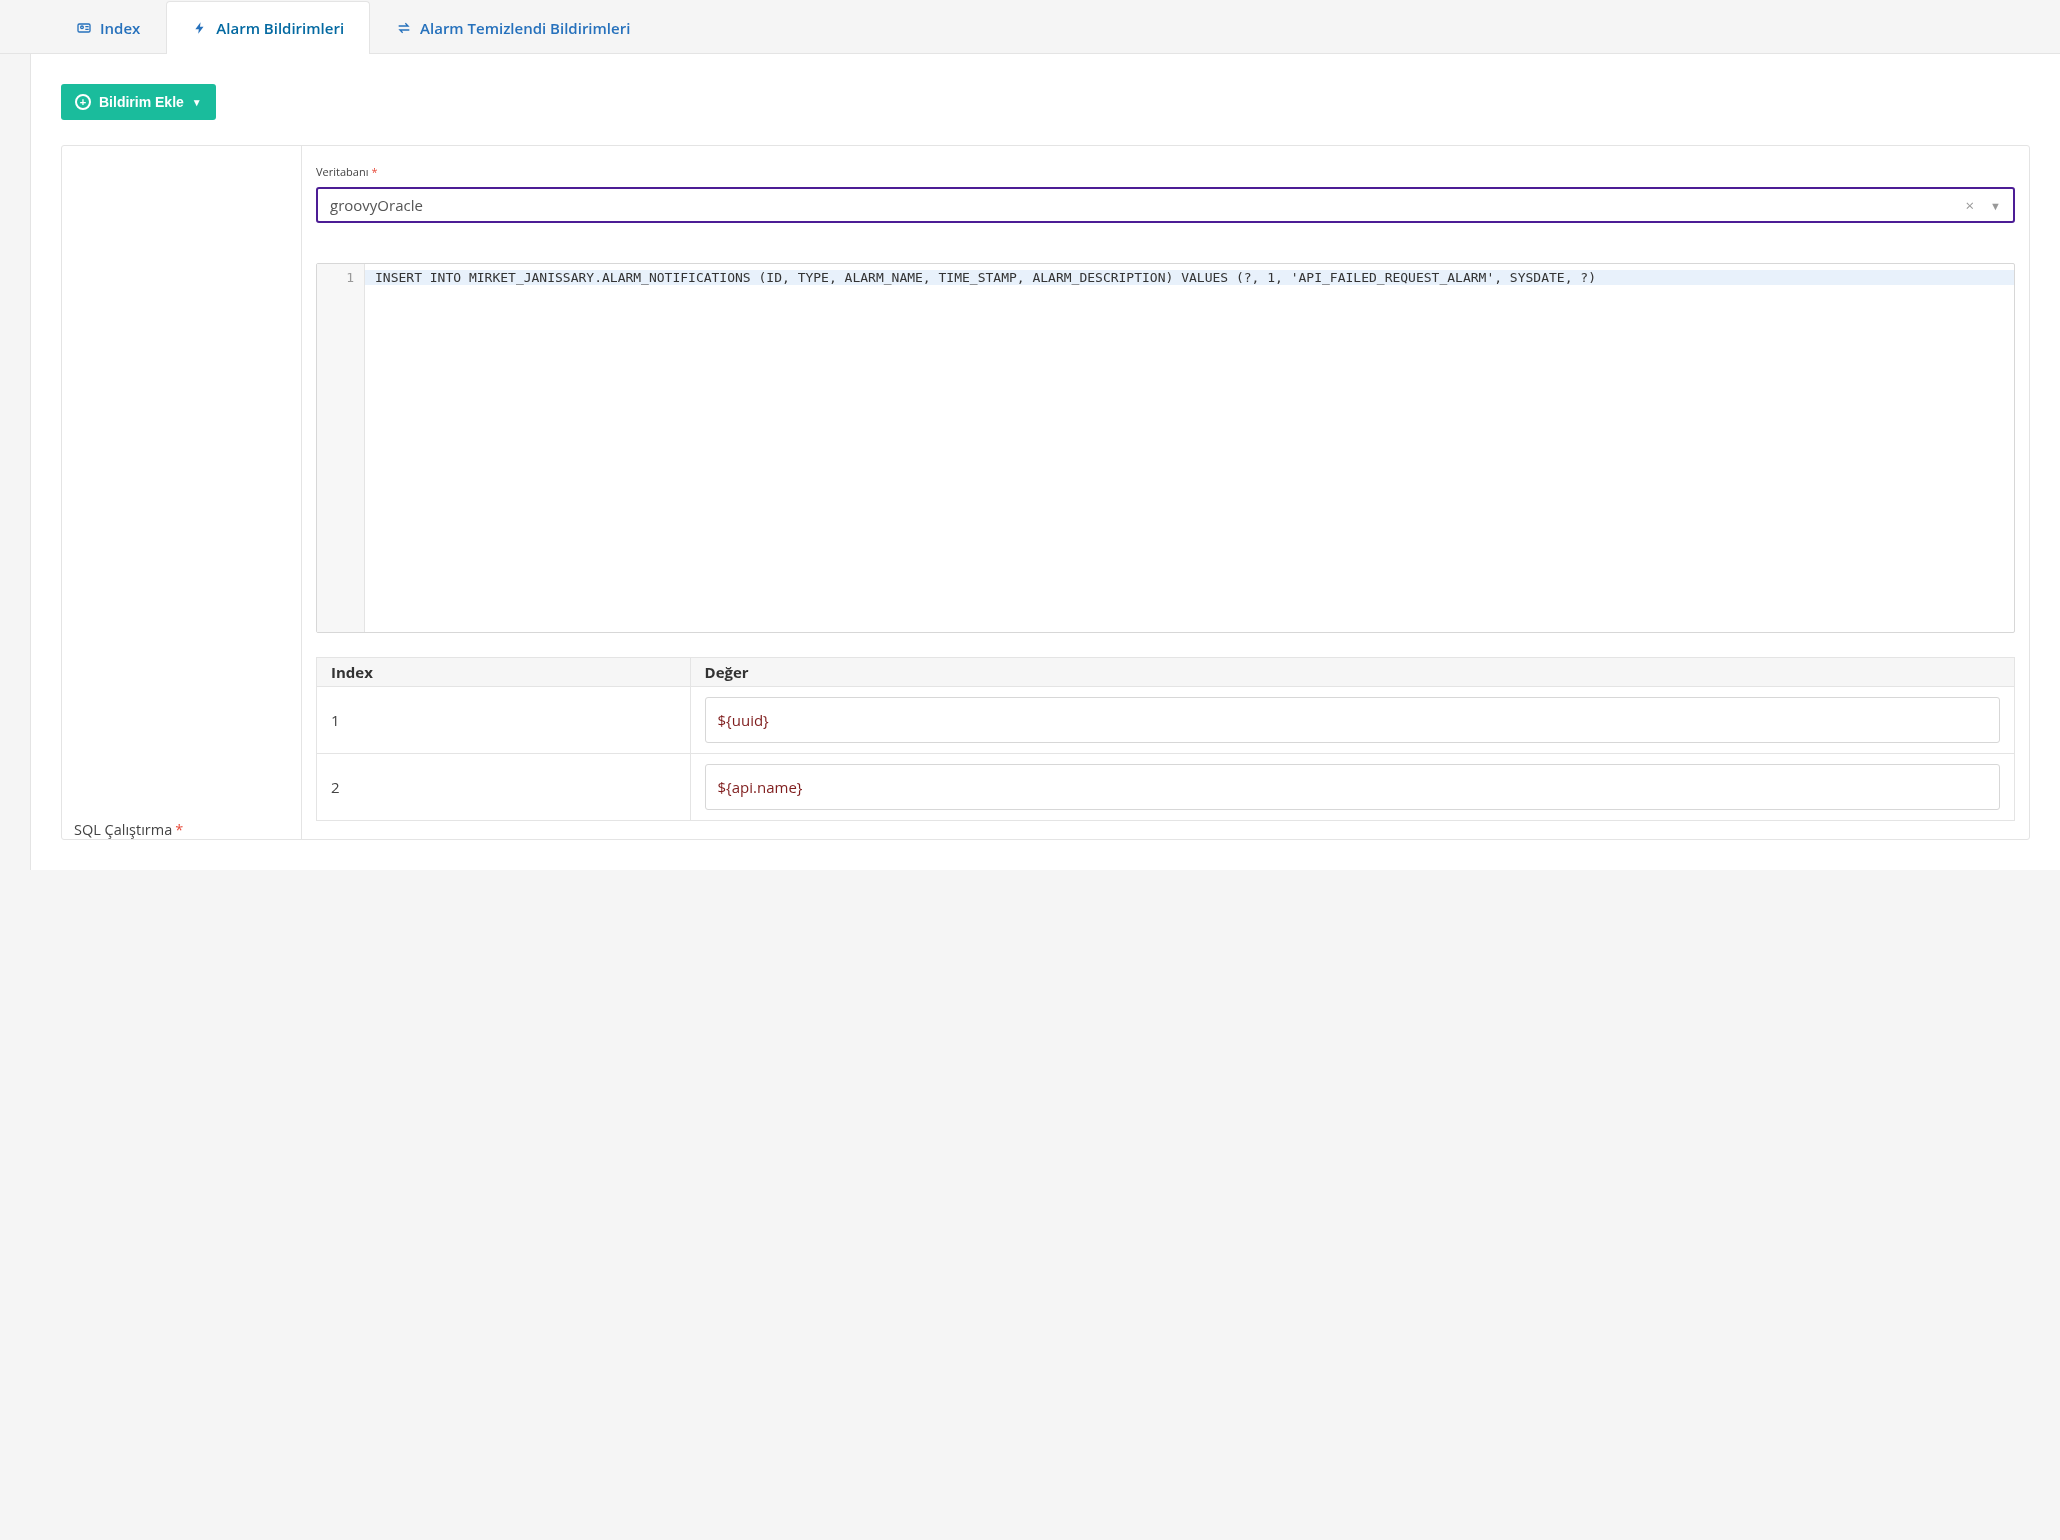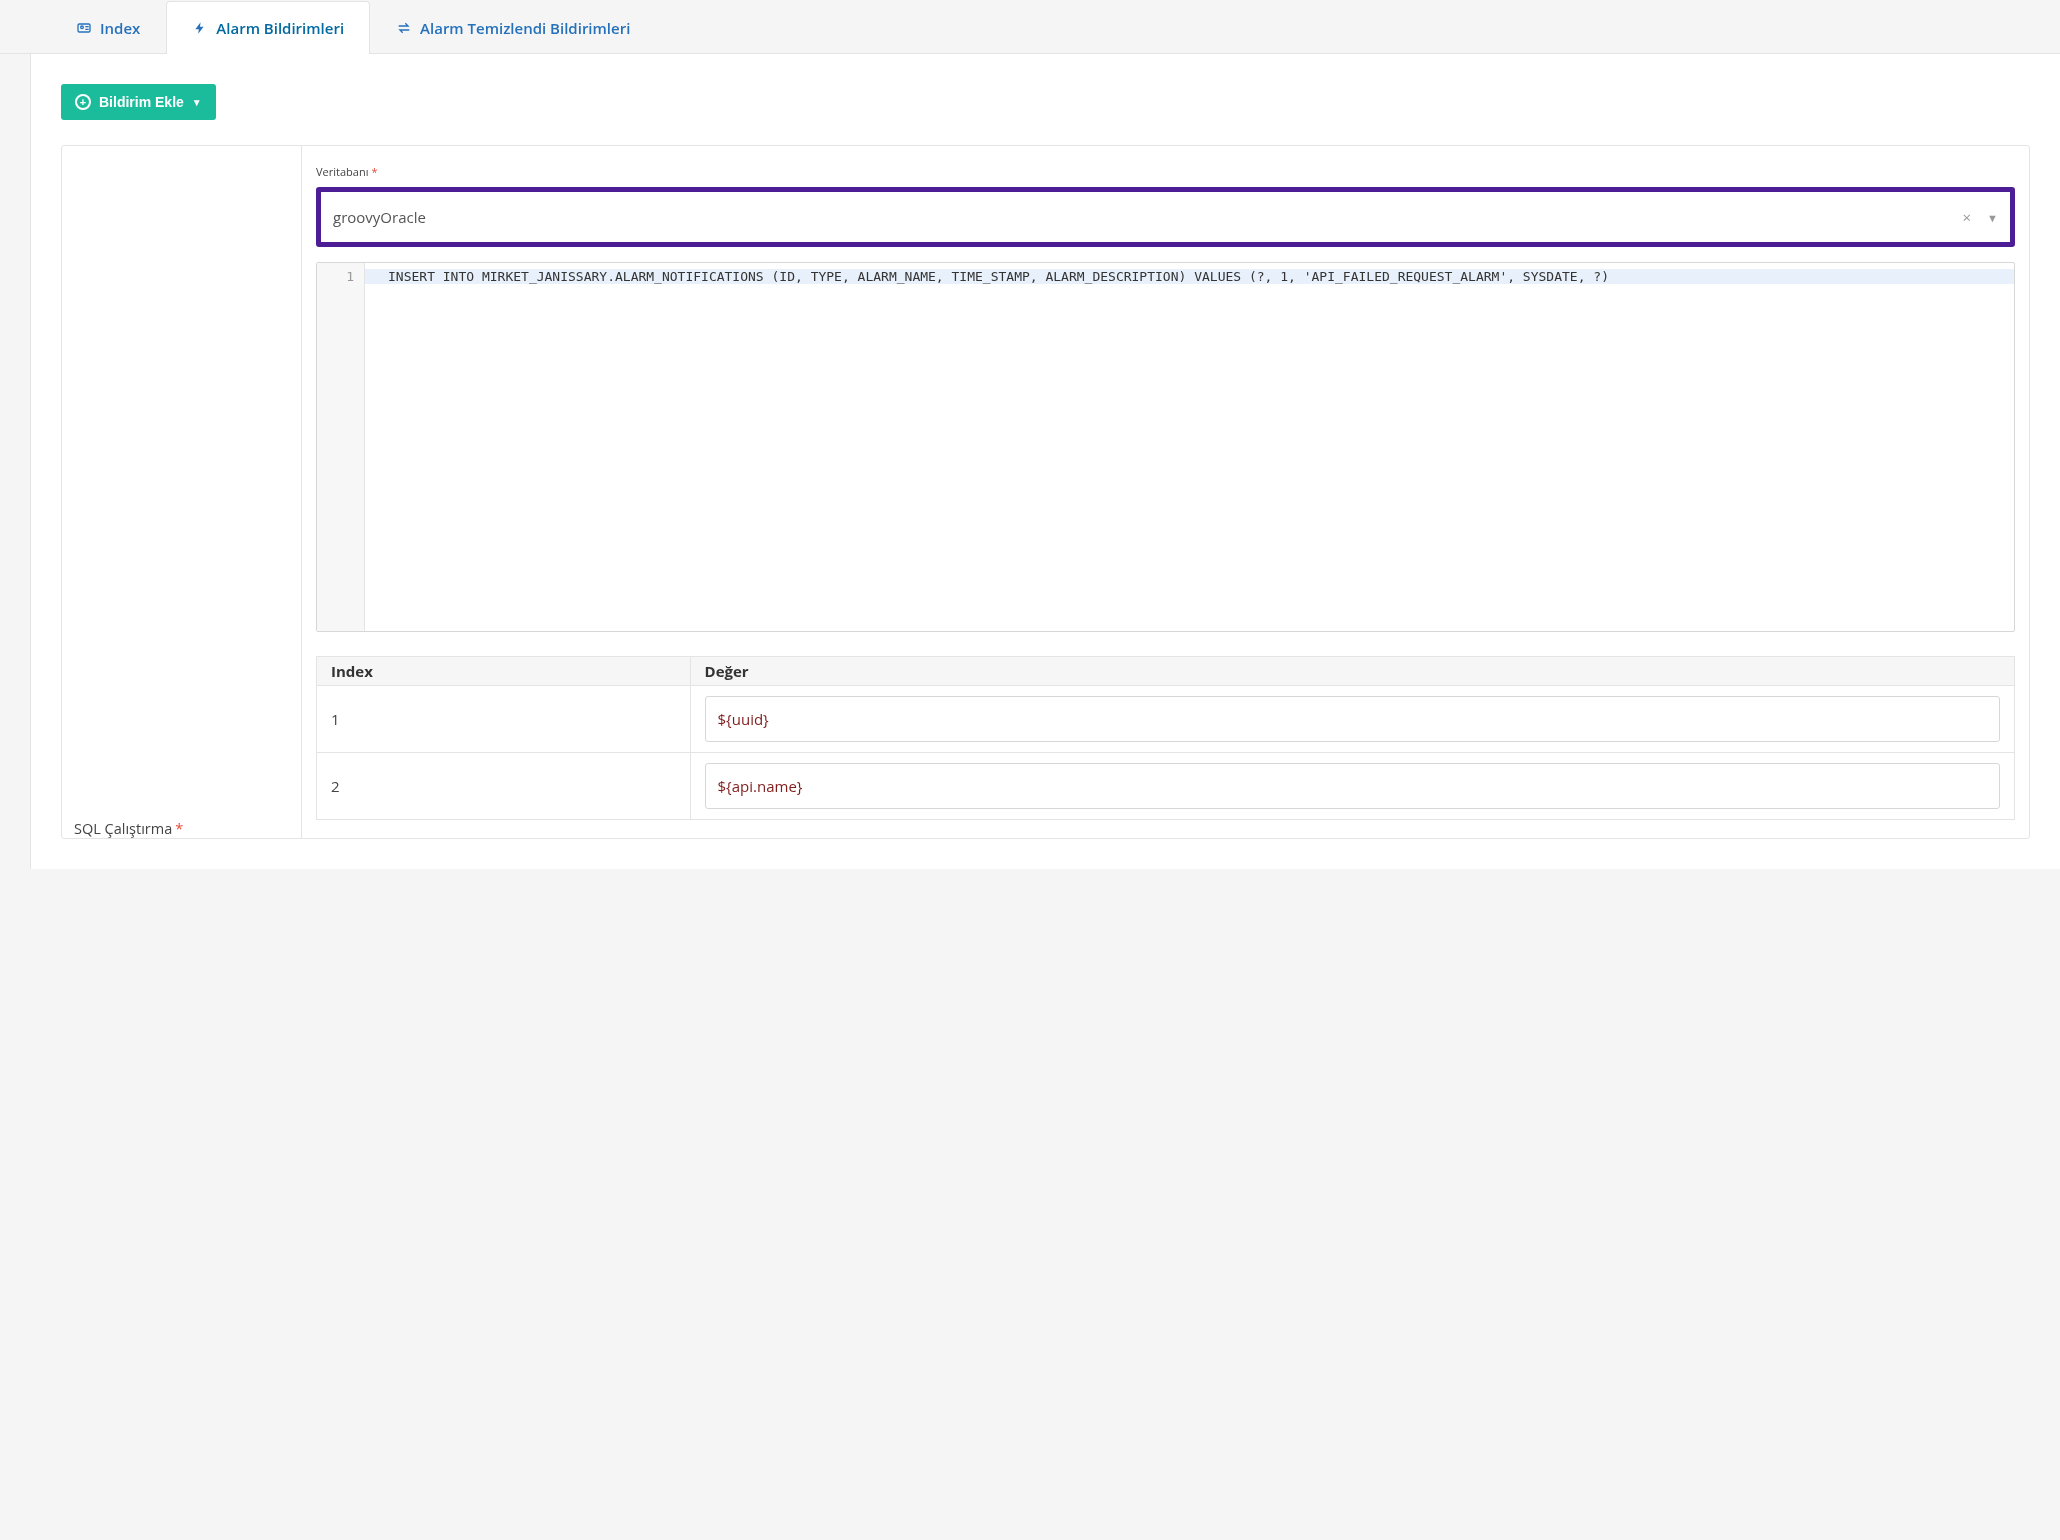--- a/index.html
+++ b/index.html
@@ -110,26 +110,26 @@
     .field-label {
       font-size: 11px;
       color: #444;
       margin-bottom: 8px;
       display: block;
     }
     .field-label .req { color: #e74c3c; margin-left: 3px; }
     .select-wrap {
       display: flex;
       align-items: center;
-      border: 5px solid #4c1d95;
+      border: 2px solid #4c1d95;
       border-radius: 3px;
       background: #fff;
-      height: 60px;
+      height: 36px;
       padding: 0 12px;
-      margin-bottom: 15px;
+      margin-bottom: 40px;
     }
     .select-value {
       flex: 1;
       color: #555;
       font-size: 15px;
     }
     .select-clear {
       color: #999;
       font-size: 15px;
       cursor: pointer;
@@ -167,21 +167,21 @@
       font-family: Menlo, Monaco, Consolas, monospace;
       font-size: 13px;
       color: #333;
       white-space: pre-wrap;
       word-break: break-word;
     }
     .code-line-hl {
       background: #e8f1fb;
       display: block;
       margin: 0 -10px;
-      padding: 0 23px;
+      padding: 0 10px;
     }
     .param-table {
       width: 100%;
       border: 1px solid #e4e4e4;
       border-collapse: collapse;
     }
     .param-table th {
       text-align: left;
       background: #f6f6f6;
       padding: 4px 14px;

